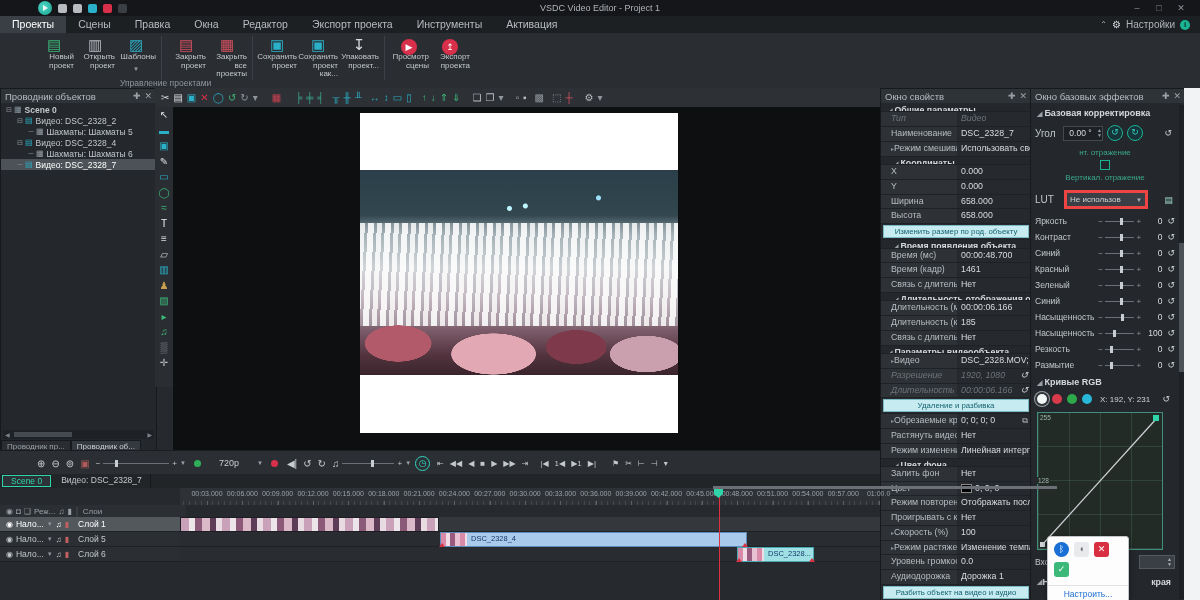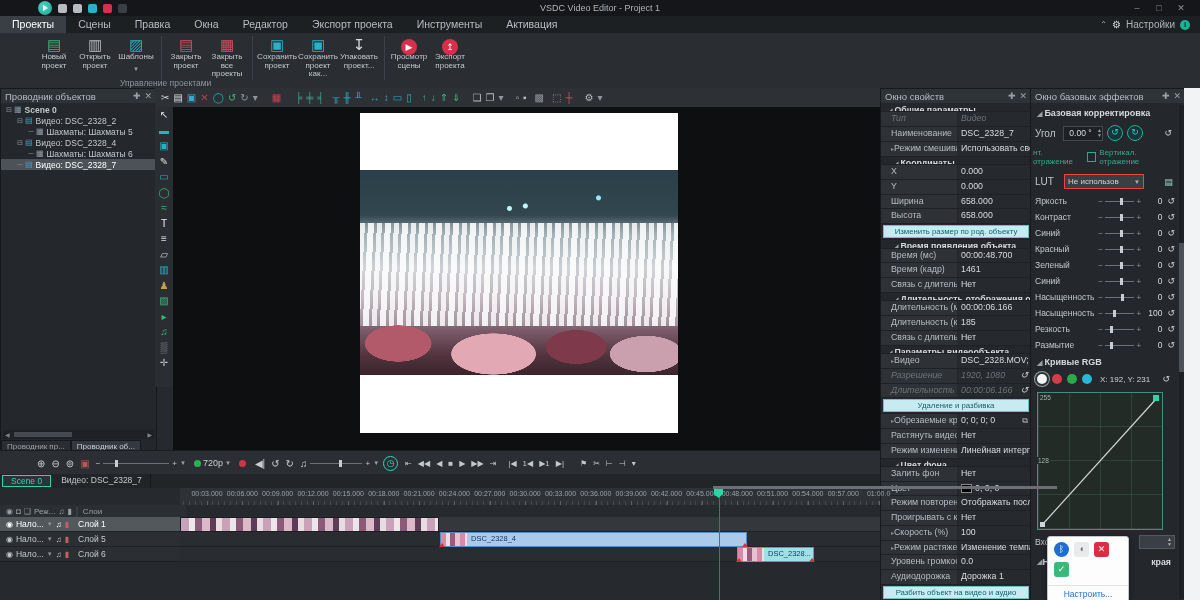--- a/index.html
+++ b/index.html
@@ -21,21 +21,21 @@
   .menu-item.active{background:#3a3f45;color:#fff;}
   #menubar .spacer{flex:1;}
   #menu-right{display:flex;align-items:center;padding-right:10px;color:#aeb3b8;gap:5px;}
   .gear{color:#d8dce0;}
   .info-dot{width:10px;height:10px;border-radius:50%;background:#19b394;color:#10262a;font-size:8px;line-height:10px;text-align:center;font-weight:bold;}
   
   #ribbon{left:0;top:33px;width:1200px;height:55px;background:#2a2e33;border-bottom:1px solid #1b1d20;}
   #ribbon-row{display:flex;align-items:flex-start;padding:3px 0 0 34px;height:40px;}
   .rbtn{width:40px;text-align:center;margin-right:1px;}
   .rbtn .ricon{display:block;font-size:15px;line-height:17px;height:17px;}
-  .rbtn .rlabel{display:block;font-size:8px;line-height:8.5px;color:#c3c8cc;}
+  .rbtn .rlabel{display:block;font-size:8px;line-height:8.5px;color:#c3c8cc;text-align:right;}
   .rbtn .circ{display:inline-block;width:16px;height:16px;border-radius:50%;color:#fff;font-size:9px;line-height:16px;}
   .rsep{width:1px;height:44px;background:#3c4147;margin:0 4px;}
   #ribbon-grouplabel{position:absolute;left:120px;top:78px;width:210px;text-align:left;font-size:8.5px;color:#8f959b;}
   .rcaret{font-size:7px;color:#9aa0a6;}
   
   .panel{background:#24282c;border:1px solid #17191c;}
   .panel-header{height:14px;background:#2e3338;display:flex;align-items:center;padding:0 4px;color:#b7bdc2;font-size:9.5px;}
   .panel-header .ph-title{flex:1;}
   .ph-ico{color:#9aa0a6;font-size:9px;margin-left:4px;}
   
@@ -91,24 +91,24 @@
   
   #fx{left:1030px;top:88px;width:154px;height:512px;}
   #fx-body{position:absolute;left:2px;top:15px;right:8px;bottom:0;}
   .fxsec{font-weight:bold;font-size:9px;color:#d4d8dc;padding:4px 0 3px 4px;}
   .fxsec .tri{color:#9aa0a6;font-size:7px;margin-right:2px;}
   #angle-row{display:flex;align-items:center;padding:4px 2px;gap:4px;}
   #angle-spin{background:#1d2024;border:1px solid #44494e;width:38px;height:13px;font-size:8.5px;display:flex;align-items:center;}
   #angle-spin .val{flex:1;text-align:center;color:#d8dce0;}
   #angle-spin .ud{font-size:5px;line-height:5px;color:#9aa0a6;}
   .rotbtn{width:14px;height:14px;border-radius:50%;background:#17343a;color:#2fd5c0;border:1px solid #19b394;font-size:9px;line-height:13px;text-align:center;}
-  #flip-row{display:flex;align-items:center;font-size:8px;color:#3aa88a;padding:3px 0 4px 0;gap:3px;}
+  #flip-row{display:flex;align-items:center;font-size:8px;color:#3aa88a;padding:3px 0 4px 0;gap:3px;flex-direction:column;}
   .cbx{width:8px;height:8px;border:1px solid #19b394;background:#20272b;}
   #lut-row,#tmpl-row{display:flex;align-items:center;gap:5px;padding:4px 2px;}
-  .ddown{background:#3a3f45;border:1px solid #ef4444;height:13px;font-size:8px;color:#d0d4d8;display:flex;align-items:center;padding:0 3px;}
+  .ddown{background:#3a3f45;border:3px solid #ef4444;height:13px;font-size:8px;color:#d0d4d8;display:flex;align-items:center;padding:0 3px;}
   .ddown .dv{margin-right:4px;}
   .ddown .dc{font-size:6px;color:#aab0b6;}
   .foldbtn{font-size:9px;color:#9fd8c8;margin-left:auto;margin-right:2px;}
   .fxslider{display:flex;align-items:center;height:16px;font-size:8.5px;color:#c3c8cc;padding:0 2px;}
   .fxslider .sl{width:62px;overflow:hidden;white-space:nowrap;}
   .fxslider .minus,.fxslider .plus{color:#8f959b;font-size:8px;width:7px;text-align:center;}
   .fxslider .track{flex:1;height:1px;background:#6a7076;position:relative;margin:0 1px;}
   .fxslider .thumb{position:absolute;top:-3px;width:3px;height:7px;background:#c8cdd2;}
   .fxslider .sv{width:20px;text-align:right;color:#d8dce0;}
   .fxslider .reset{margin-left:5px;margin-right:0;}
@@ -130,21 +130,21 @@
   #fx-scroll .thumb{position:absolute;top:28%;height:26%;width:5px;background:#4a5056;}
   
   #desktop-strip{left:1184px;top:88px;width:16px;height:512px;background:#f2f3f4;}
   
   #playbar{left:0;top:450px;width:880px;height:24px;background:#2b2f33;border-top:1px solid #1a1c1f;border-bottom:1px solid #1a1c1f;display:flex;align-items:center;font-size:10px;}
   .pb{margin:0 3px;color:#c3c8cc;}
   .pb.small{font-size:8px;}
   .pbslider{height:1px;background:#6a7076;position:relative;}
   .pbslider .thumb{position:absolute;top:-3px;width:3px;height:7px;background:#c8cdd2;}
   .dot{width:7px;height:7px;border-radius:50%;display:inline-block;}
-  #res-label{font-size:9px;color:#c8cdd2;margin:0 2px;}
+  #res-label{font-size:9px;color:#c8cdd2;margin:0 18px;}
   .pbcaret{font-size:6px;color:#9aa0a6;}
   #clockbtn{width:13px;height:13px;border-radius:50%;border:1px solid #2fd5c0;color:#2fd5c0;font-size:9px;line-height:12px;text-align:center;margin:0 4px;}
   
   #tl-tabs{left:0;top:474px;width:880px;height:14px;background:#222528;display:flex;border-bottom:1px solid #17191c;}
   .tl-tab{font-size:8.5px;padding:0 8px;line-height:13px;border-right:1px solid #17191c;}
   .tl-tab.scene{color:#2fd5a8;background:#2c3236;border:1px solid #2fd5a8;margin:1px 2px;line-height:10px;}
   #timeline{left:0;top:488px;width:880px;height:112px;background:#26292d;}
   #tc-block{position:absolute;left:0;top:0;width:180px;height:17px;background:#1e2124;border-right:1px solid #17191c;text-align:center;}
   #timecode{font-family:"DejaVu Sans Mono",monospace;font-size:12px;color:#2fd5a8;line-height:17px;}
   #ruler{position:absolute;left:180px;top:0;width:700px;height:17px;background:#2e3236;}

